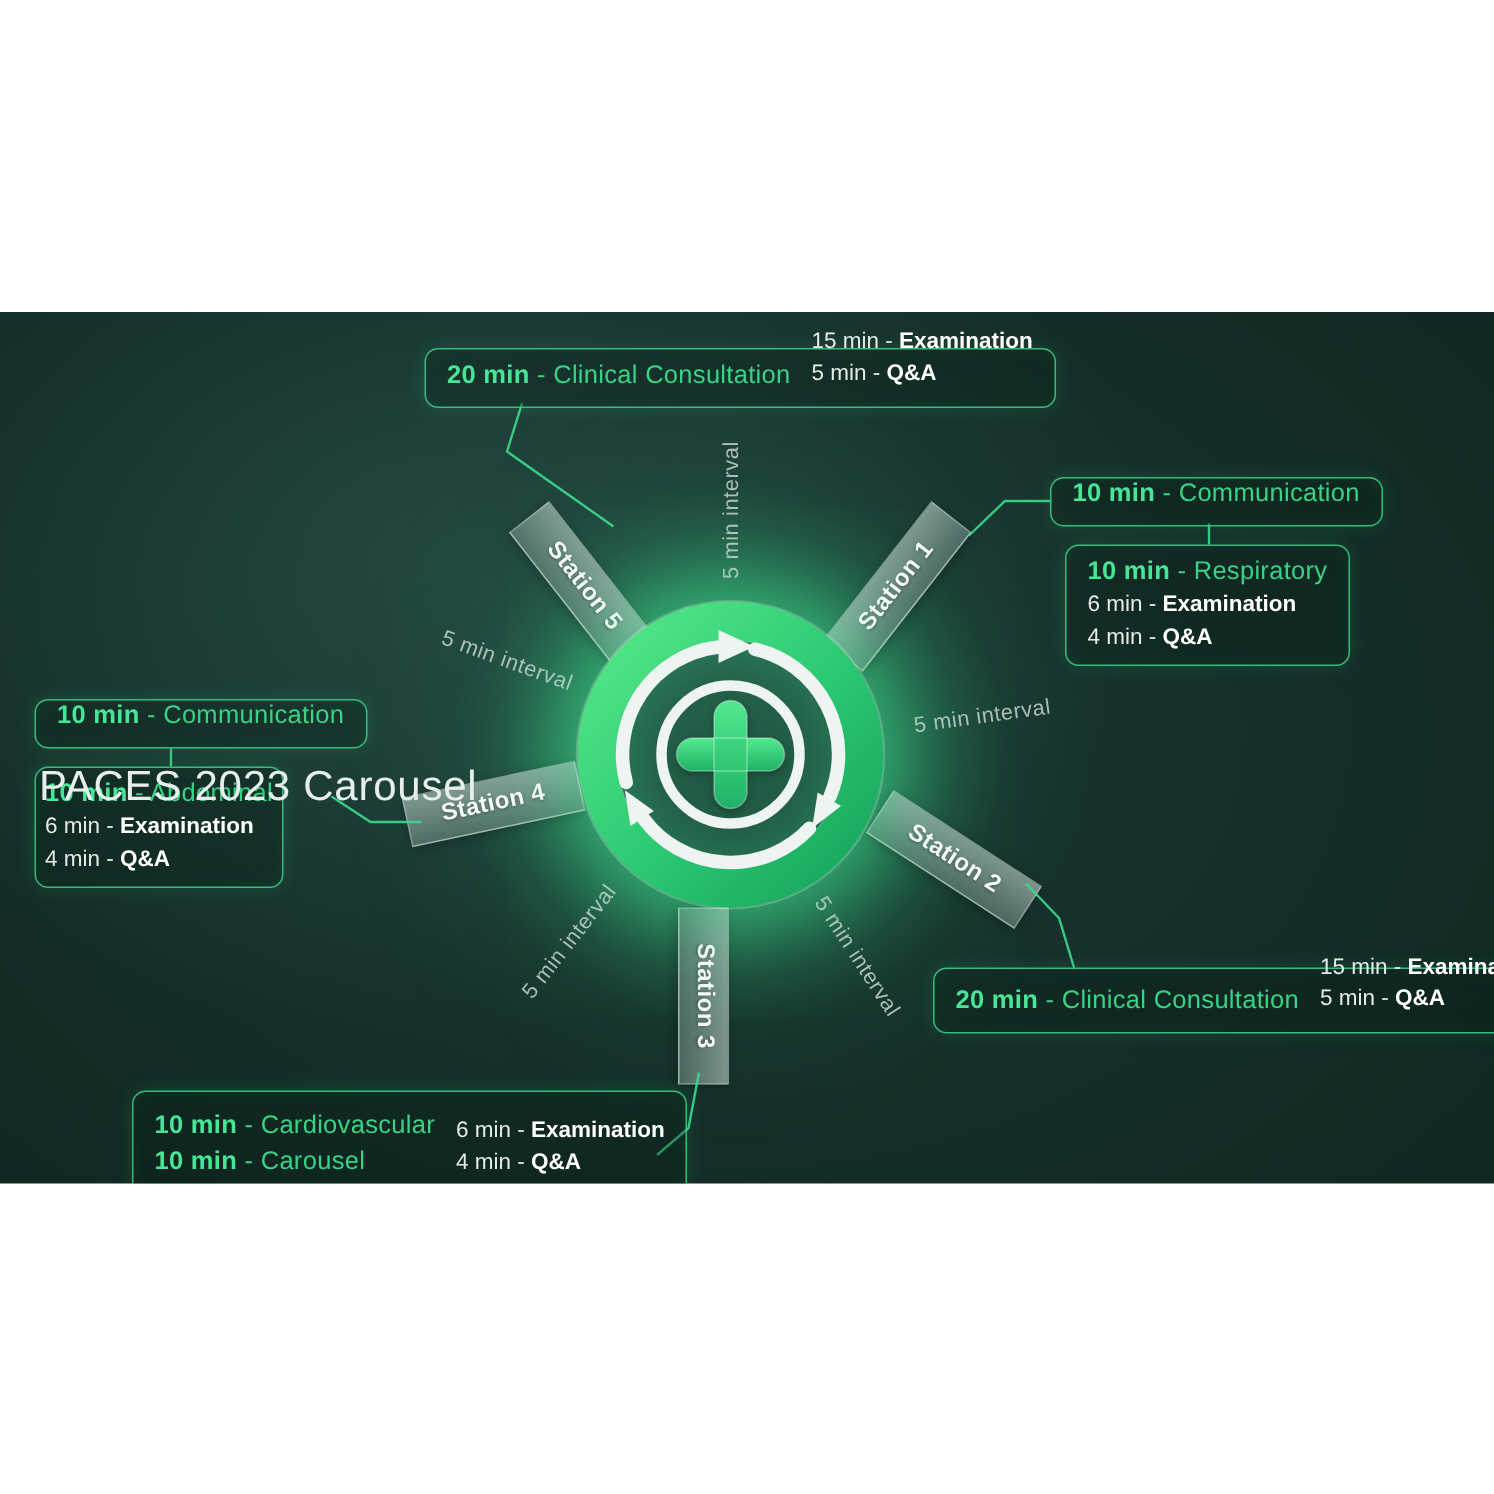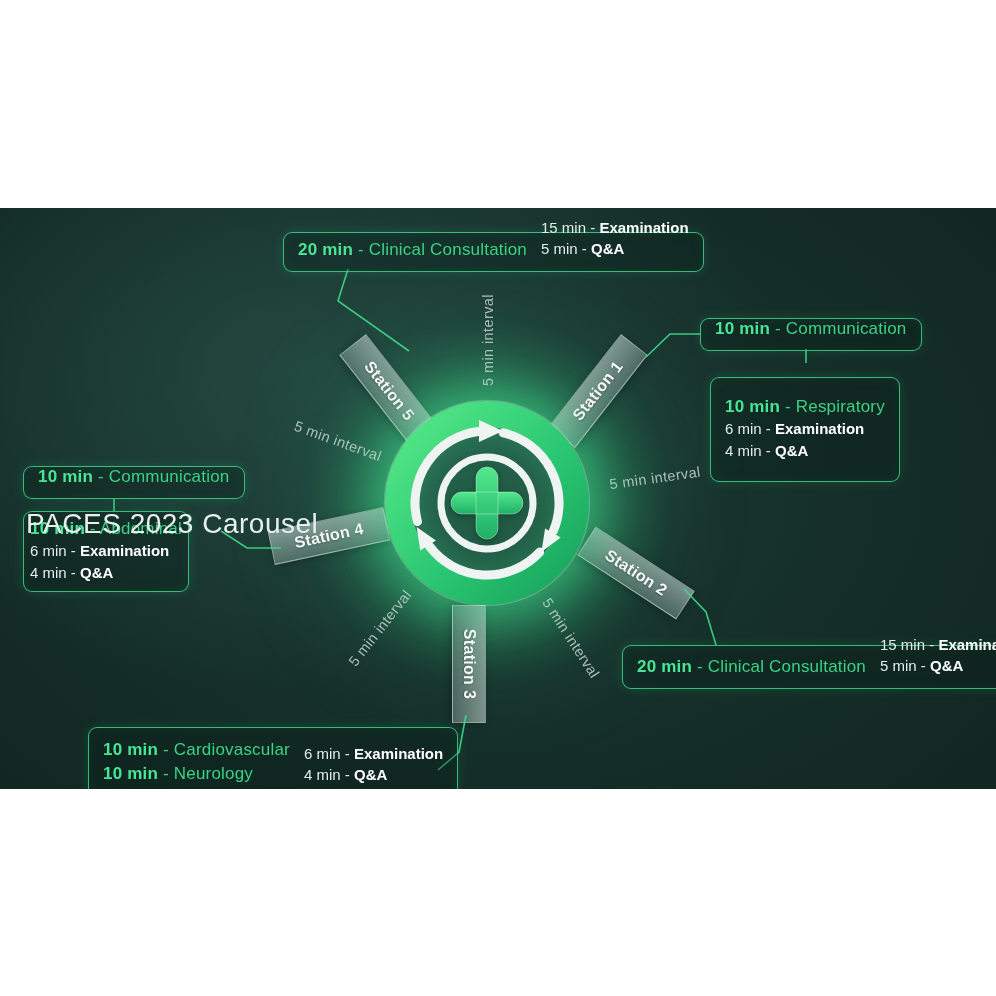--- a/index.html
+++ b/index.html
@@ -69,21 +69,21 @@
     padding: 11px 14px; gap: 14px;
     white-space: nowrap;
   }
   .box.col { flex-direction: column; align-items: flex-start; gap: 1px; }
   .gline { font-size: 17px; color: #38d385; letter-spacing: 0.2px; }
   .gline b { font-weight: 700; color: #47e696; }
   .details { font-size: 15px; color: #e3ebe8; line-height: 1.45; }
   .details b { font-weight: 700; color: #ffffff; }
   .box-s5  { left: 283px; top: 24px;  height: 40px; }
   .box-s1a { left: 700px; top: 110px; height: 33px; }
-  .box-s1b { left: 710px; top: 155px; padding: 19px 14px; margin-top: 14px; }
+  .box-s1b { left: 710px; top: 155px; padding: 7px 14px; }
   .box-s4a { left: 23px;  top: 258px; height: 33px; }
   .box-s4b { left: 23px;  top: 303px; padding: 7px 6px; }
   .box-s3  { left: 88px;  top: 519px; height: 71px; }
   .box-s2  { left: 622px; top: 437px; height: 44px; width: 420px; }
   .gcol .gline { display: block; line-height: 1.4; }
 </style>
 </head>
 <body>
 
 <div class="page">
@@ -198,21 +198,21 @@
     </div>
 
     <div class="box box-s3">
       <div class="gcol">
         <div class="gline">
           <b>10 min</b>
           <span>- Cardiovascular</span>
         </div>
         <div class="gline">
           <b>10 min</b>
-          <span>- Neurology</span>
+          <span>- Carousel</span>
         </div>
       </div>
       <div class="details">
         <div><span>6 min -</span> <b>Examination</b></div>
         <div><span>4 min -</span> <b>Q&amp;A</b></div>
       </div>
     </div>
 
     <div class="box box-s2">
       <div class="gline">

